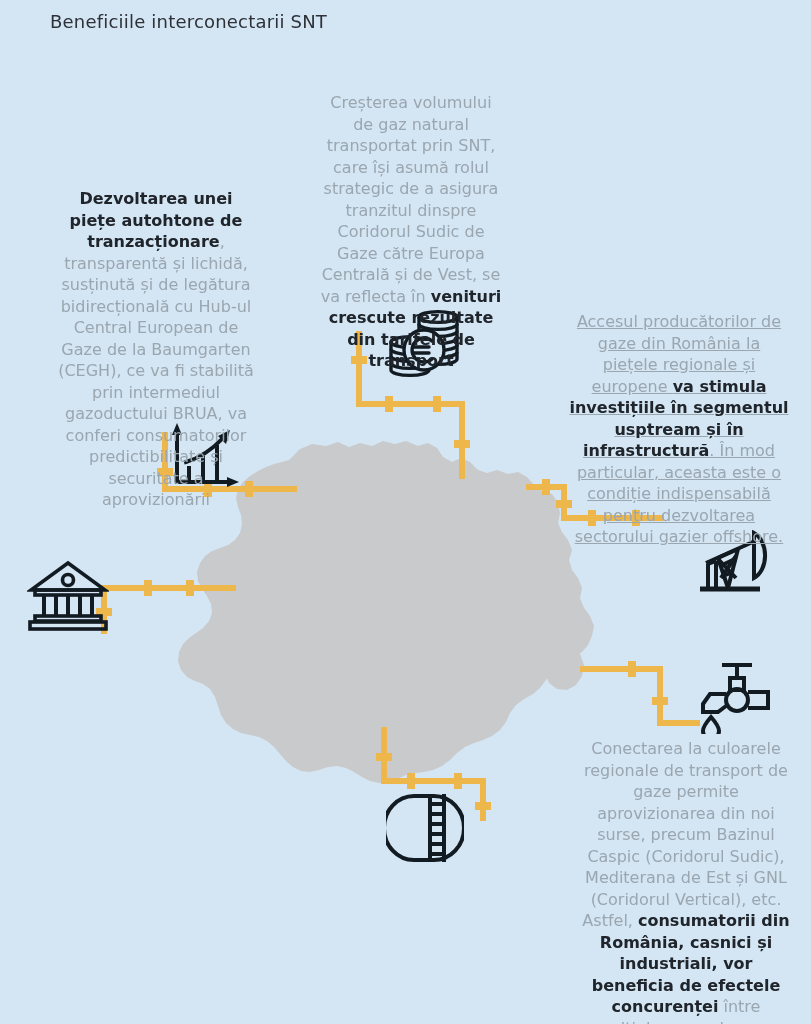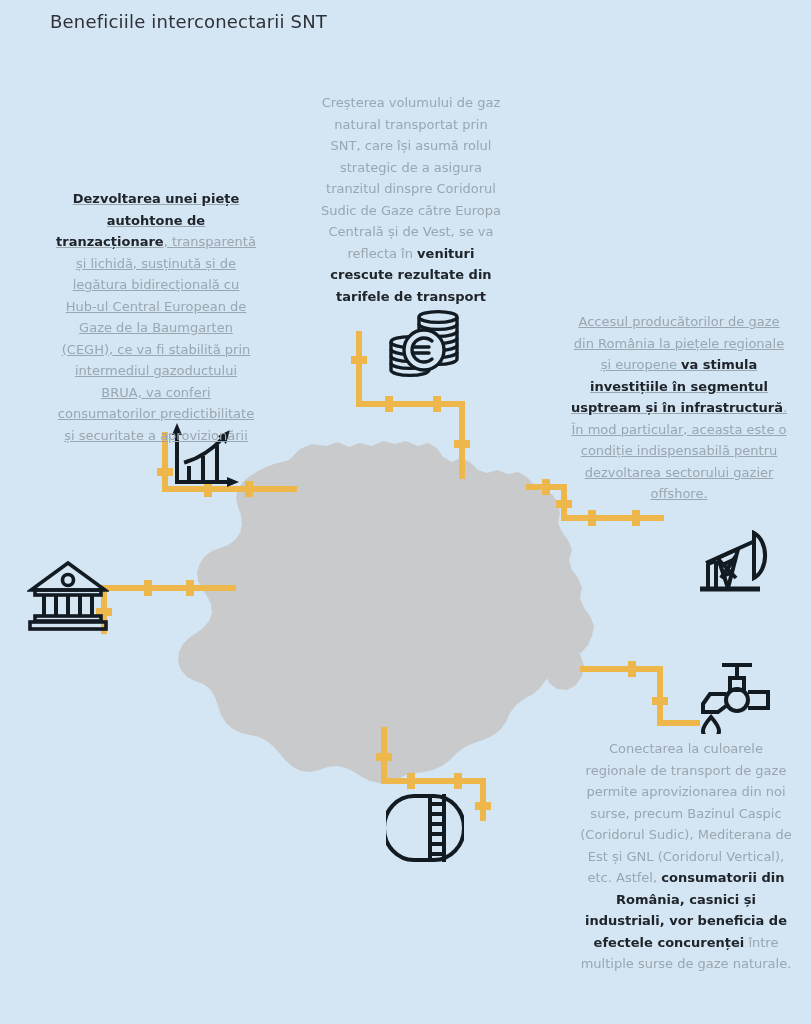--- a/index.html
+++ b/index.html
@@ -48,33 +48,33 @@
 
   
   .icon-box {
     position: absolute;
   }
   .icon-box svg { display: block; }
 
   
   .txt {
     position: absolute;
-    font-size: 13px;
+    font-size: 16px;
     line-height: 21.5px;
     color: #9aa6b0;
     text-align: center;
     font-weight: 400;
   }
   .txt b {
     color: #20242b;
     font-weight: 700;
   }
 
   #txt-top    { left: 318px; top: 92px;  width: 186px; }
-  #txt-left   { left: 56px;  top: 188px; width: 200px; text-decoration: underline; }
+  #txt-left   { left: 56px;  top: 188px; width: 200px; }
   #txt-right  { left: 568px; top: 311px; width: 222px; text-decoration: underline; }
   #txt-lleft  { left: 30px;  top: 650px; width: 206px; }
   #txt-bottom { left: 328px; top: 858px; width: 212px; }
   #txt-bright { left: 580px; top: 738px; width: 212px; }
 </style>
 </head>
 <body>
 
 <div id="stage">
 

